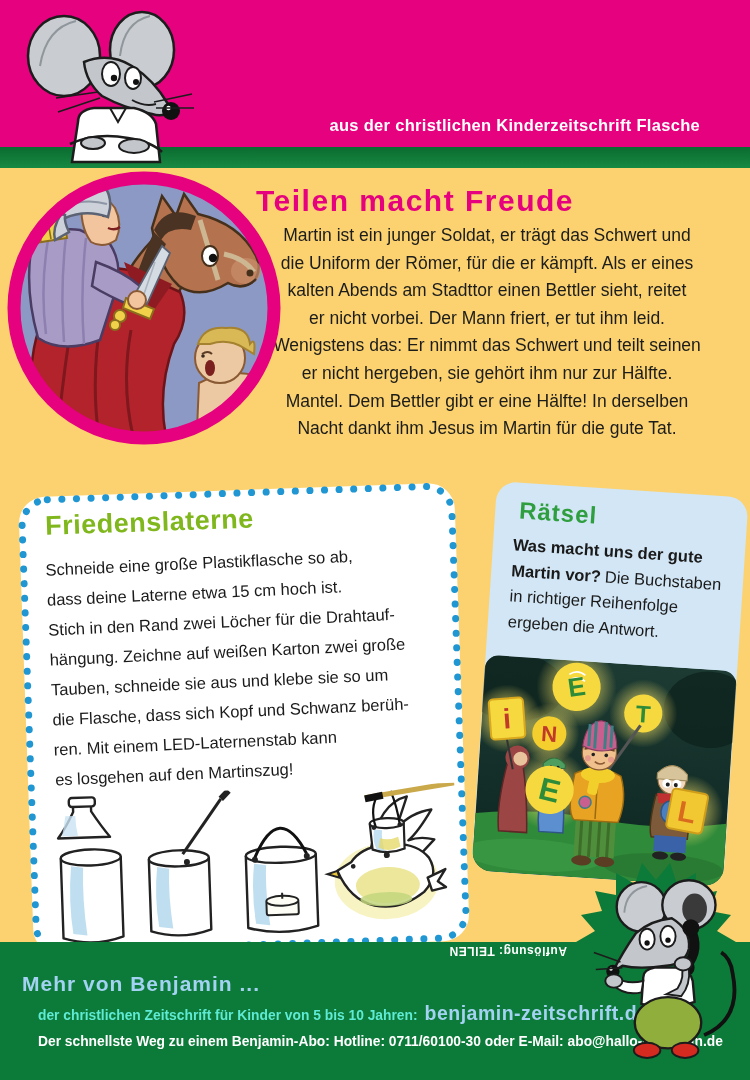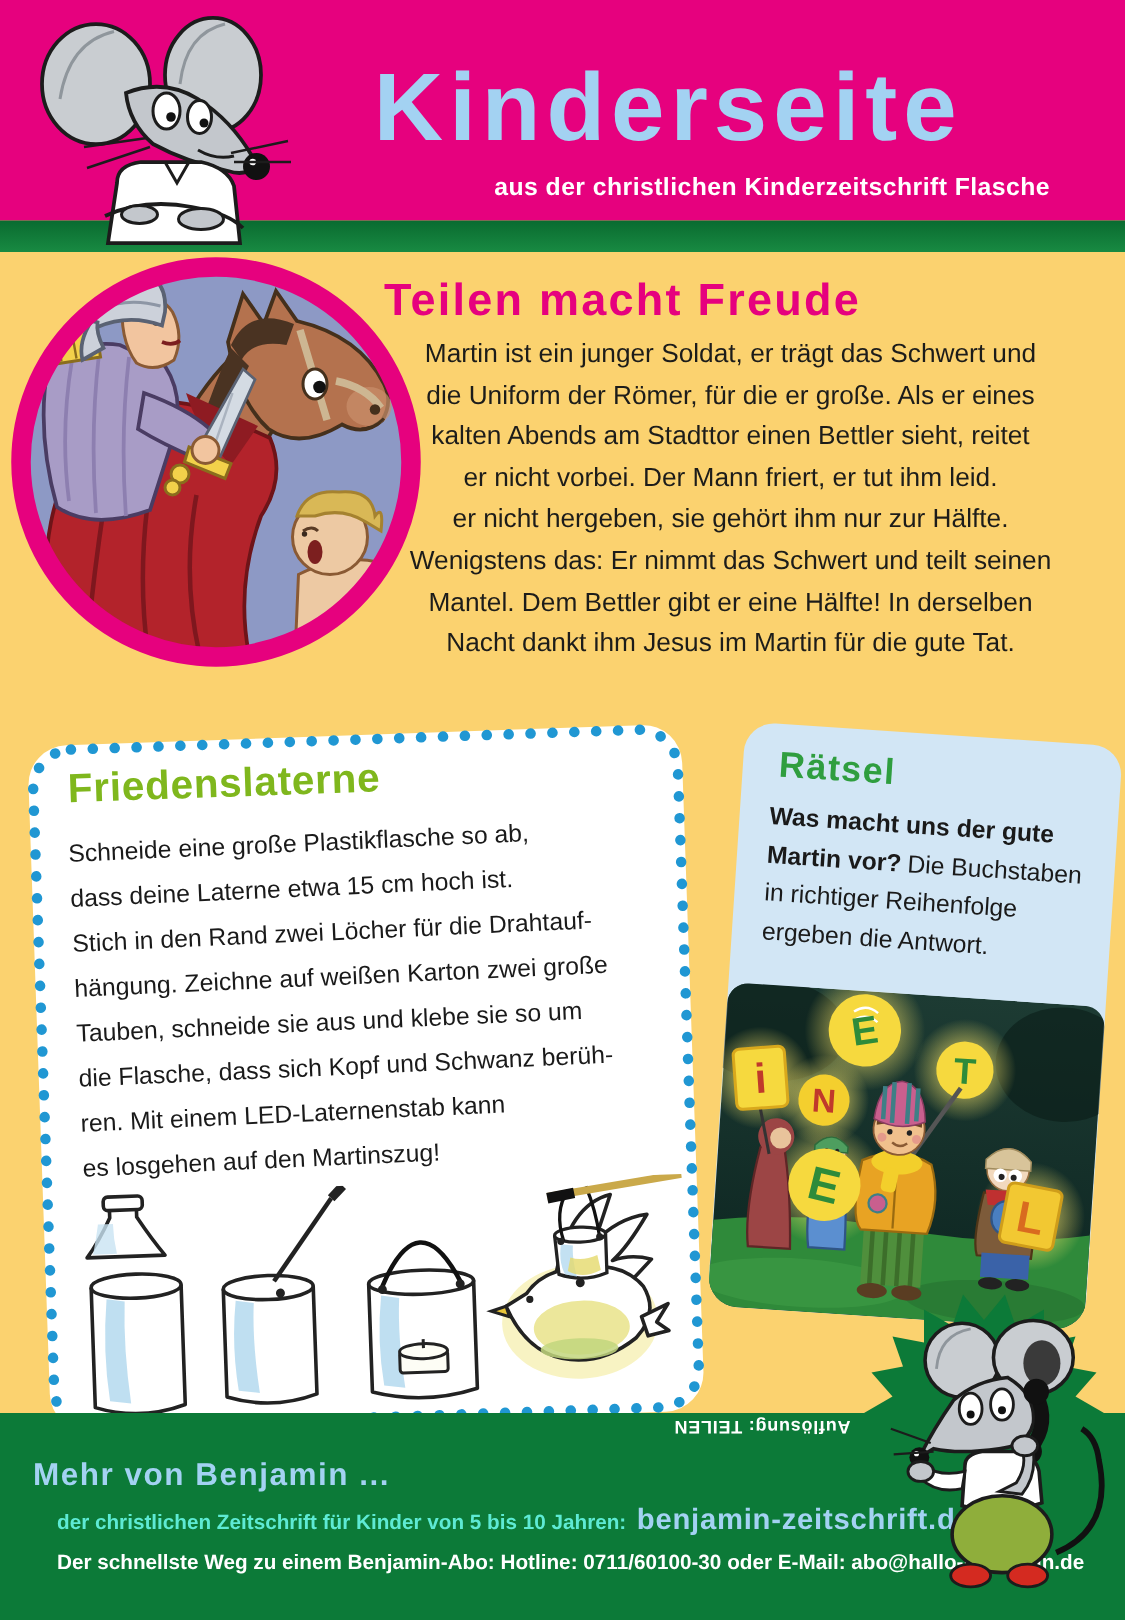--- a/index.html
+++ b/index.html
@@ -60,21 +60,20 @@
   .starburst{position:absolute;left:568px;top:860px;z-index:25;}
   .mouse-phone{position:absolute;left:592px;top:878px;z-index:26;}
 </style>
 </head>
 <body>
 
 <div class="page">
 
   <div class="header"></div>
   <div class="green-strip"></div>
-  <div class="page-title">Kinderseite</div>
   <div class="page-subtitle">aus der christlichen Kinderzeitschrift Flasche</div>
 
   <svg class="mouse-top" width="180" height="162" viewBox="0 0 180 162">
     <ellipse cx="50" cy="52" rx="36" ry="40" fill="#c9cdd1" stroke="#1c1c1c" stroke-width="2.5"></ellipse>
     <path d="M26,62 Q32,24 62,17" fill="none" stroke="#8f969c" stroke-width="2"></path>
     <ellipse cx="128" cy="46" rx="32" ry="38" fill="#c9cdd1" stroke="#1c1c1c" stroke-width="2.5"></ellipse>
     <path d="M106,52 Q110,18 136,12" fill="none" stroke="#8f969c" stroke-width="2"></path>
     <path d="M70,58 Q95,48 118,62 Q140,76 154,100 L158,106 Q150,114 138,110 Q110,104 88,92 Q72,78 70,58 Z" fill="#c3c7cc" stroke="#1c1c1c" stroke-width="2.5"></path>
     <ellipse cx="97" cy="70" rx="9" ry="12" fill="#ffffff" stroke="#1c1c1c" stroke-width="2"></ellipse>
     <circle cx="100" cy="74" r="3.2" fill="#111"></circle>
@@ -144,25 +143,25 @@
       <path d="M58,42 Q60,16 84,12 Q108,15 106,40 L104,49 Q82,41 61,50 Z" fill="#ccd1da" stroke="#5a6273" stroke-width="2.5"></path>
       <path d="M57,46 Q48,60 51,72 L65,64 Q60,54 61,47 Z" fill="#ccd1da" stroke="#5a6273" stroke-width="2.5"></path>
       <path d="M62,38 Q82,30 103,36" fill="none" stroke="#8d96a5" stroke-width="2"></path>
     </g>
     <circle cx="140" cy="140" r="130" fill="none" stroke="#e6017e" stroke-width="13"></circle>
   </svg>
 
   <div class="story-title">Teilen macht Freude</div>
   <div class="story-text">
       <div class="story-line">Martin ist ein junger Soldat, er trägt das Schwert und</div>
-      <div class="story-line">die Uniform der Römer, für die er große. Als er eines</div>
+      <div class="story-line">die Uniform der Römer, für die er kämpft. Als er eines</div>
       <div class="story-line">kalten Abends am Stadttor einen Bettler sieht, reitet</div>
       <div class="story-line">er nicht vorbei. Der Mann friert, er tut ihm leid.</div>
+      <div class="story-line">Wenigstens das: Er nimmt das Schwert und teilt seinen</div>
       <div class="story-line">er nicht hergeben, sie gehört ihm nur zur Hälfte.</div>
-      <div class="story-line">Wenigstens das: Er nimmt das Schwert und teilt seinen</div>
       <div class="story-line">Mantel. Dem Bettler gibt er eine Hälfte! In derselben</div>
       <div class="story-line">Nacht dankt ihm Jesus im Martin für die gute Tat.</div>
     </div>
 
   <div class="lantern-box">
     <svg class="lantern-border" width="448" height="470" viewBox="0 0 448 470">
       <rect x="9" y="9" width="430" height="452" rx="26" fill="none" stroke="#2097d3" stroke-width="7" stroke-linecap="round" stroke-dasharray="0.1 14.5"></rect>
     </svg>
     <div class="lantern-title">Friedenslaterne</div>
     <div class="lantern-text">

